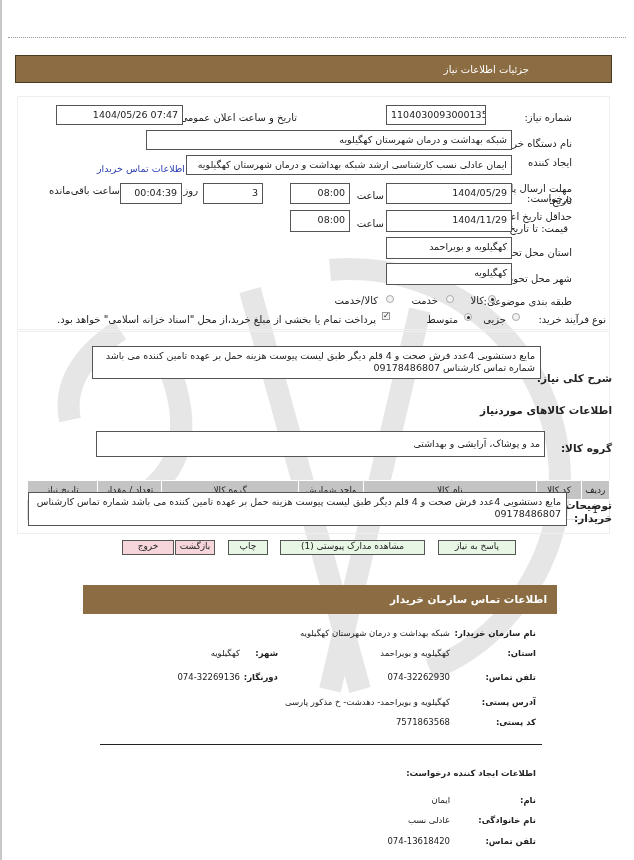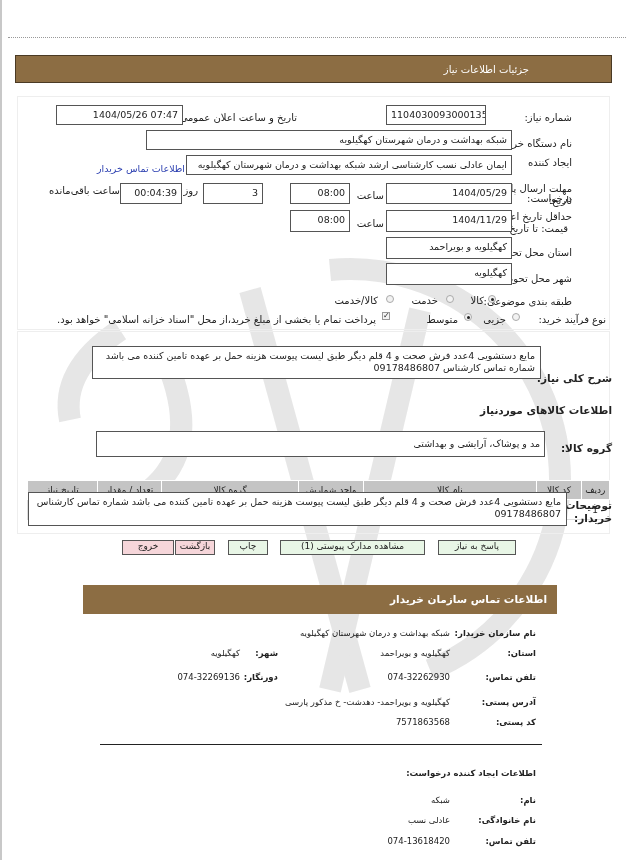--- a/index.html
+++ b/index.html
@@ -209,20 +209,20 @@
   <div class="c-val" style="right:184px;top:697px;">کهگیلویه و بویراحمد- دهدشت- خ مذکور پارسی</div>
 
   <div class="c-lbl" style="right:98px;top:717px;">کد پستی:</div>
   <div class="c-val ltr" style="right:184px;top:717px;">7571863568</div>
 
   <div class="sep-line" style="top:744px;"></div>
 
   <div class="c-lbl" style="right:98px;top:768px;">اطلاعات ایجاد کننده درخواست:</div>
 
   <div class="c-lbl" style="right:98px;top:795px;">نام:</div>
-  <div class="c-val" style="right:184px;top:795px;">شبکه</div>
+  <div class="c-val" style="right:184px;top:795px;">ایمان</div>
 
   <div class="c-lbl" style="right:98px;top:815px;">نام خانوادگی:</div>
   <div class="c-val" style="right:184px;top:815px;">عادلی نسب</div>
 
   <div class="c-lbl" style="right:98px;top:836px;">تلفن تماس:</div>
   <div class="c-val ltr" style="right:184px;top:836px;">074-13618420</div>
 </div>
 
 </body></html>

